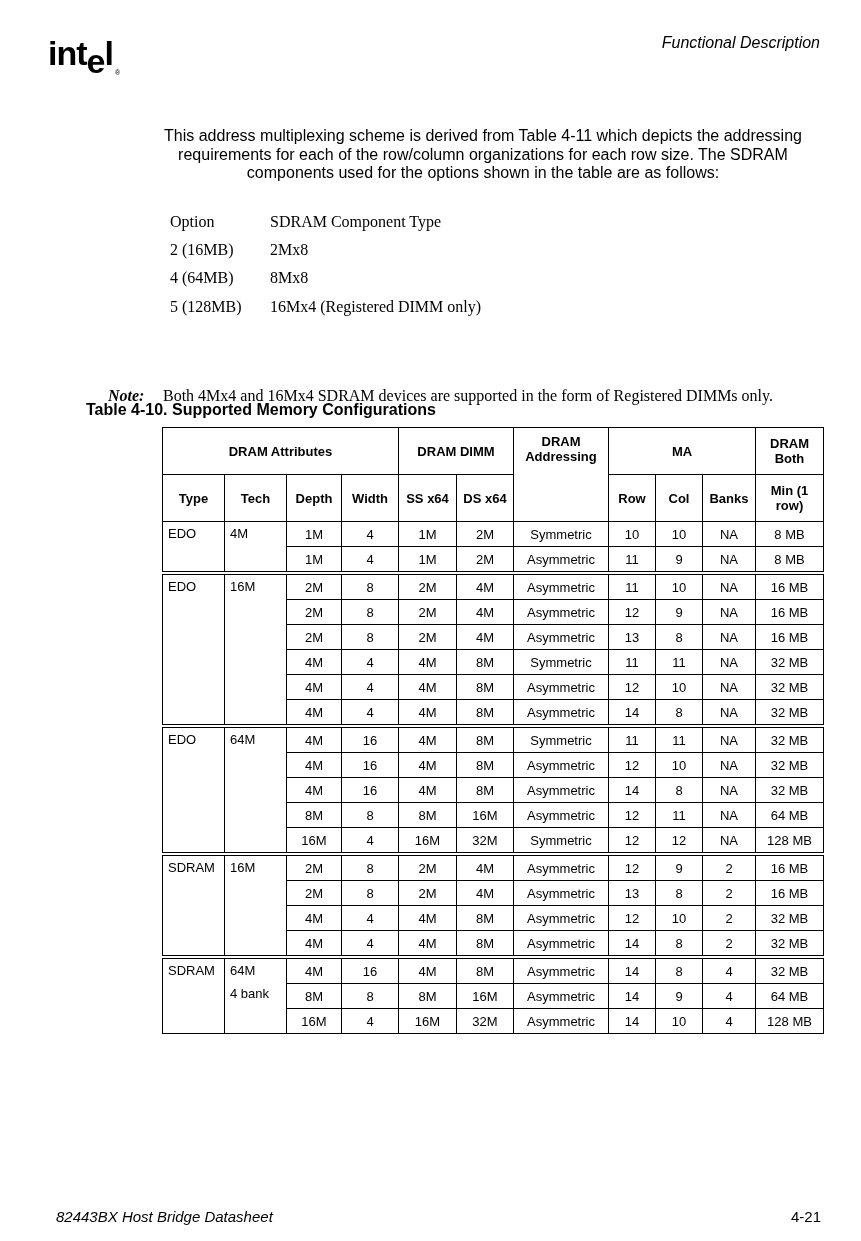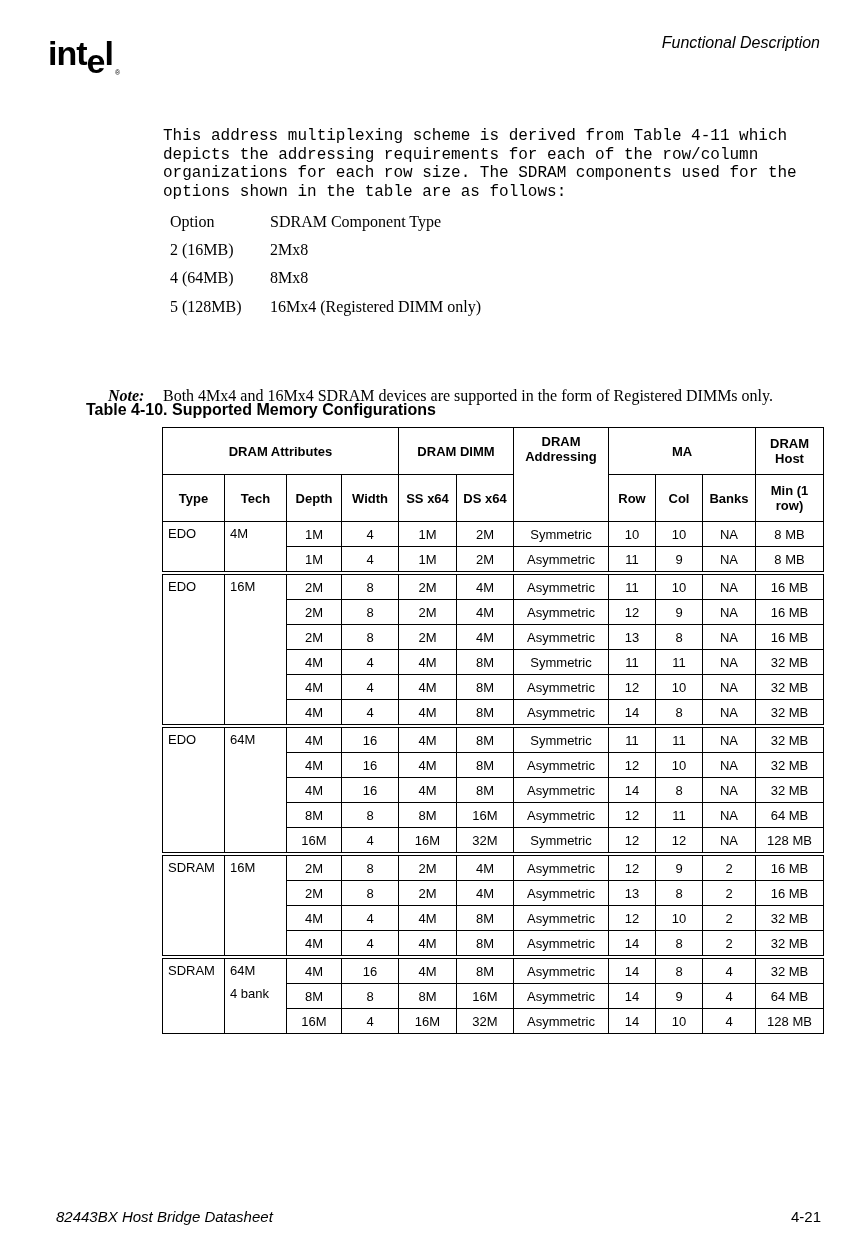--- a/index.html
+++ b/index.html
@@ -2,21 +2,21 @@
 <html><head>
 <meta charset="utf-8">
 <style>
   html, body { margin:0; padding:0; background:#ffffff; }
   body { width:861px; height:1241px; position:relative; overflow:hidden; color:#000; }
   .abs { position:absolute; }
   .logo { left:48px; top:36px; font-family:"Liberation Sans", sans-serif; font-weight:bold; font-size:34px; letter-spacing:-1px; line-height:1; }
   .logo .e { position:relative; top:8px; }
   .logo .reg { font-size:7px; font-weight:normal; position:relative; top:10px; margin-left:2px; }
   .hdr-right { right:41px; top:34px; font-family:"Liberation Sans", sans-serif; font-style:italic; font-size:16px; }
-  .para { left:163px; top:127px; width:640px; font-family:Liberation Mono, monospace; font-size:16px; line-height:18.5px; }
+  .para { left:163px; top:127px; width:640px; font-family:Liberation Sans, sans-serif; font-size:16px; line-height:18.5px;text-align:center; }
   .opt-tbl { left:170px; top:208px; font-family:"Liberation Serif", serif; font-size:16px; }
   .opt-row { display:flex; height:28.2px; align-items:center; }
   .opt-row .c1 { width:100px; }
   .opt-hdr { font-weight:normal; }
   .note { left:108px; top:362px; font-family:"Liberation Serif", serif; font-size:16px; display:flex;margin-top:25px; }
   .note .lbl { font-style:italic; font-weight:bold; width:55px; }
   .tbl-title { left:86px; top:401px; font-family:"Liberation Sans", sans-serif; font-weight:bold; font-size:16px; }
   table.mem { position:absolute; left:162px; top:427px; border-collapse:collapse; font-family:"Liberation Sans", sans-serif; font-size:13px;border-radius:28px; }
   table.mem td, table.mem th { border:1px solid #000; padding:0 5px; height:24px; }
   table.mem th { font-weight:bold; text-align:center; line-height:15px; }
@@ -77,21 +77,21 @@
       <col style="width:47px">
       <col style="width:53px">
       <col style="width:68px">
   </colgroup>
   <thead>
     <tr class="h1">
       <th colspan="4">DRAM Attributes</th>
       <th colspan="2">DRAM DIMM</th>
       <th rowspan="2" style="vertical-align:top;padding-top:6px">DRAM Addressing</th>
       <th colspan="3">MA</th>
-      <th>DRAM Host</th>
+      <th>DRAM Both</th>
     </tr>
     <tr class="h2">
       <th>Type</th>
       <th>Tech</th>
       <th>Depth</th>
       <th>Width</th>
       <th>SS x64</th>
       <th>DS x64</th>
       <th>Row</th>
       <th>Col</th>

